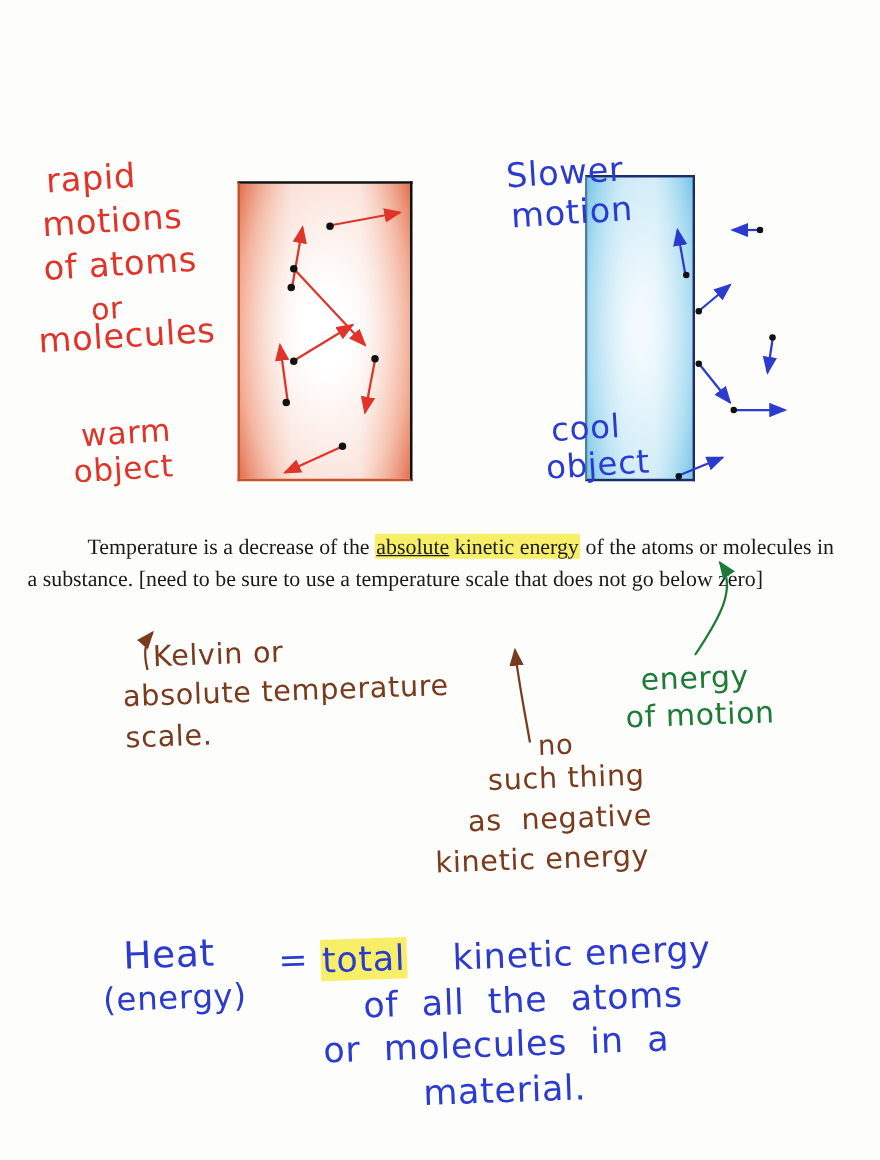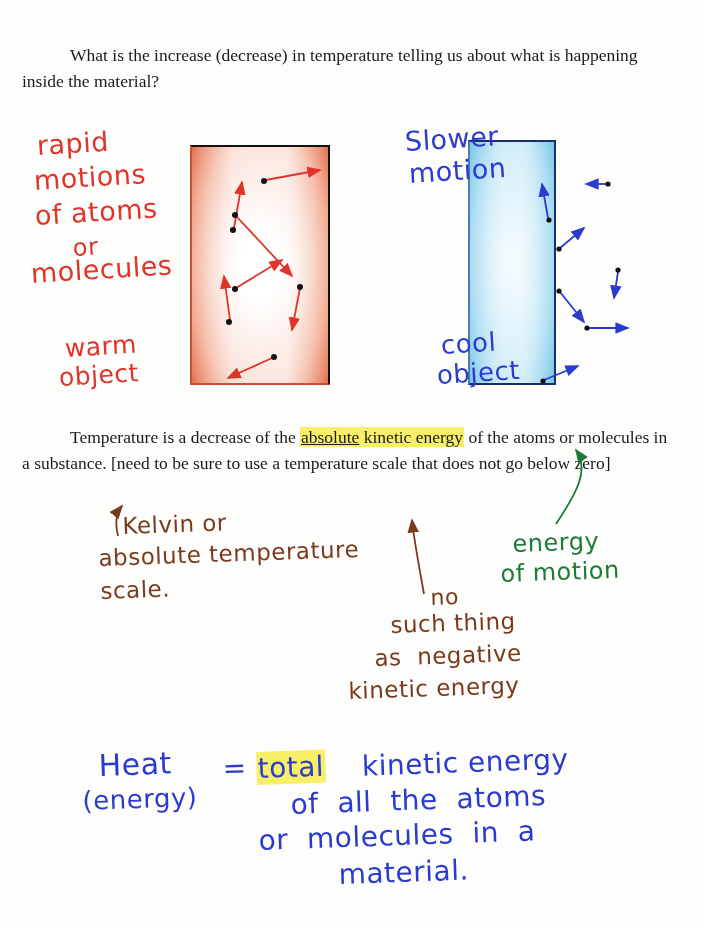--- a/index.html
+++ b/index.html
@@ -100,24 +100,20 @@
     height: 928px;
     pointer-events: none;
   }
   .dot { fill: #111; }
 </style>
 </head>
 <body>
 
 <div class="page">
 
-  <div class="printed" id="q-block">
-    <span>What is the increase (decrease) in temperature telling us about</span>
-    <span>what is happening inside the material?</span>
-  </div>
 
   <div class="objbox" id="warm-box"></div>
   <div class="objbox" id="cool-box"></div>
 
   <div class="printed" id="def-block">
     <span>Temperature is a decrease of the </span><span class="hl"><span class="ul">absolute</span><span> kinetic energy</span></span><span> of the</span>
     <span>atoms or molecules in a substance.  [need to be sure to use a</span>
     <span>temperature scale that does not go below zero]</span>
   </div>
 

